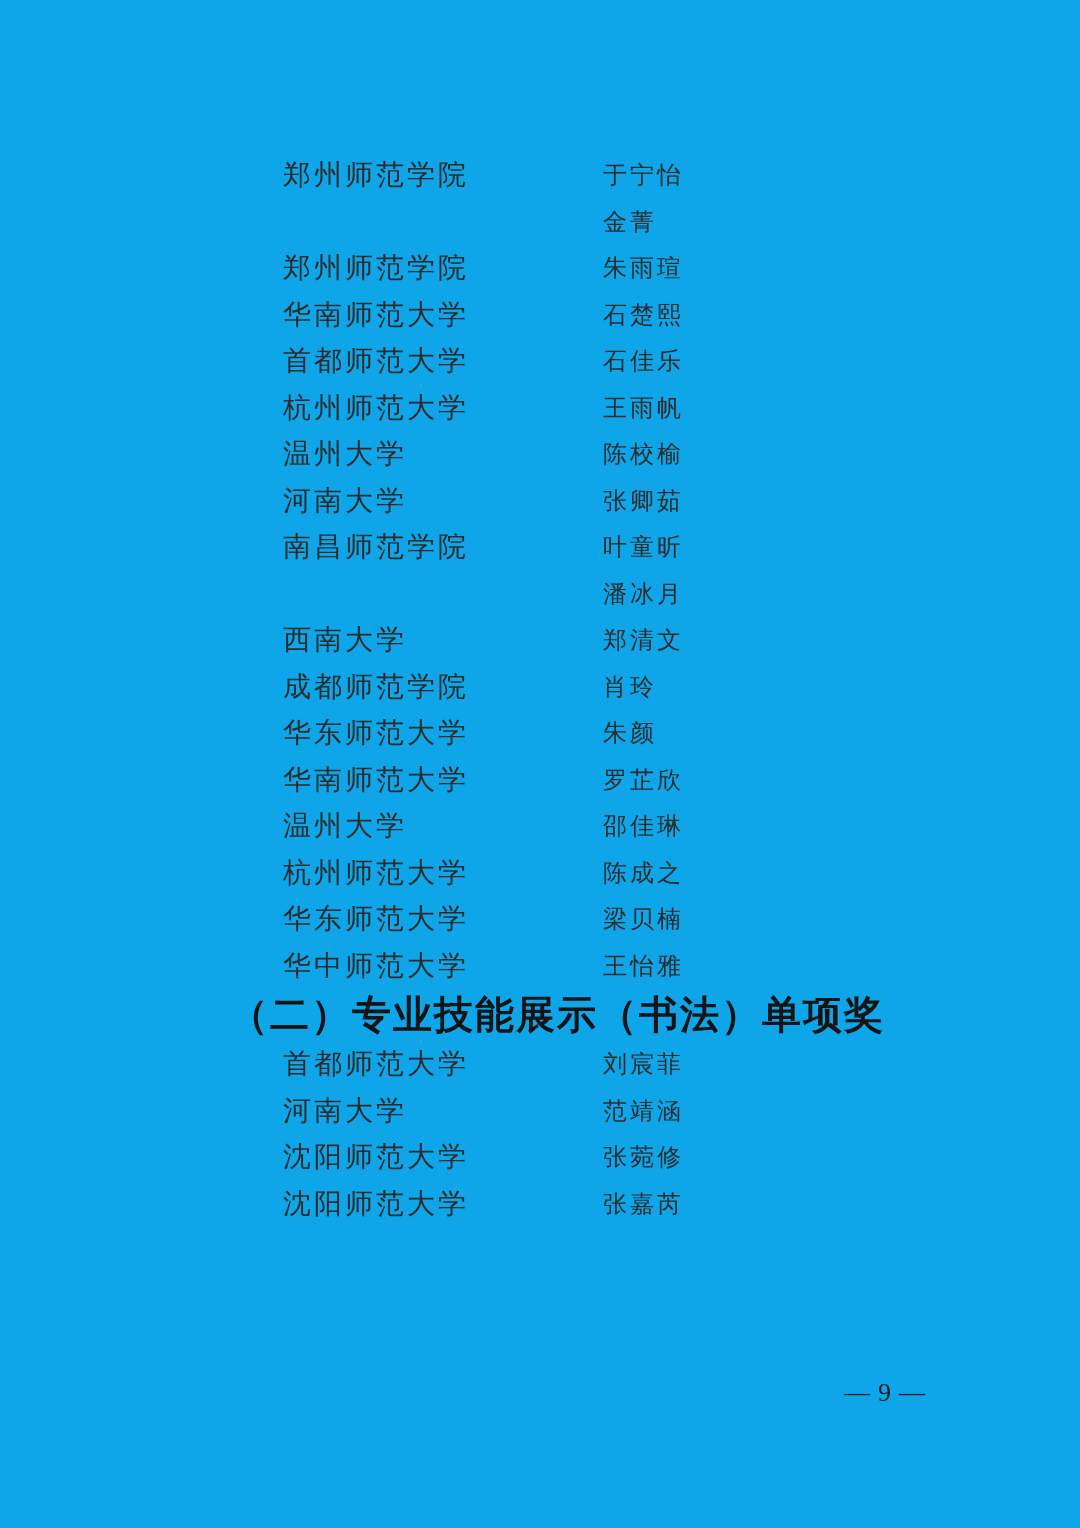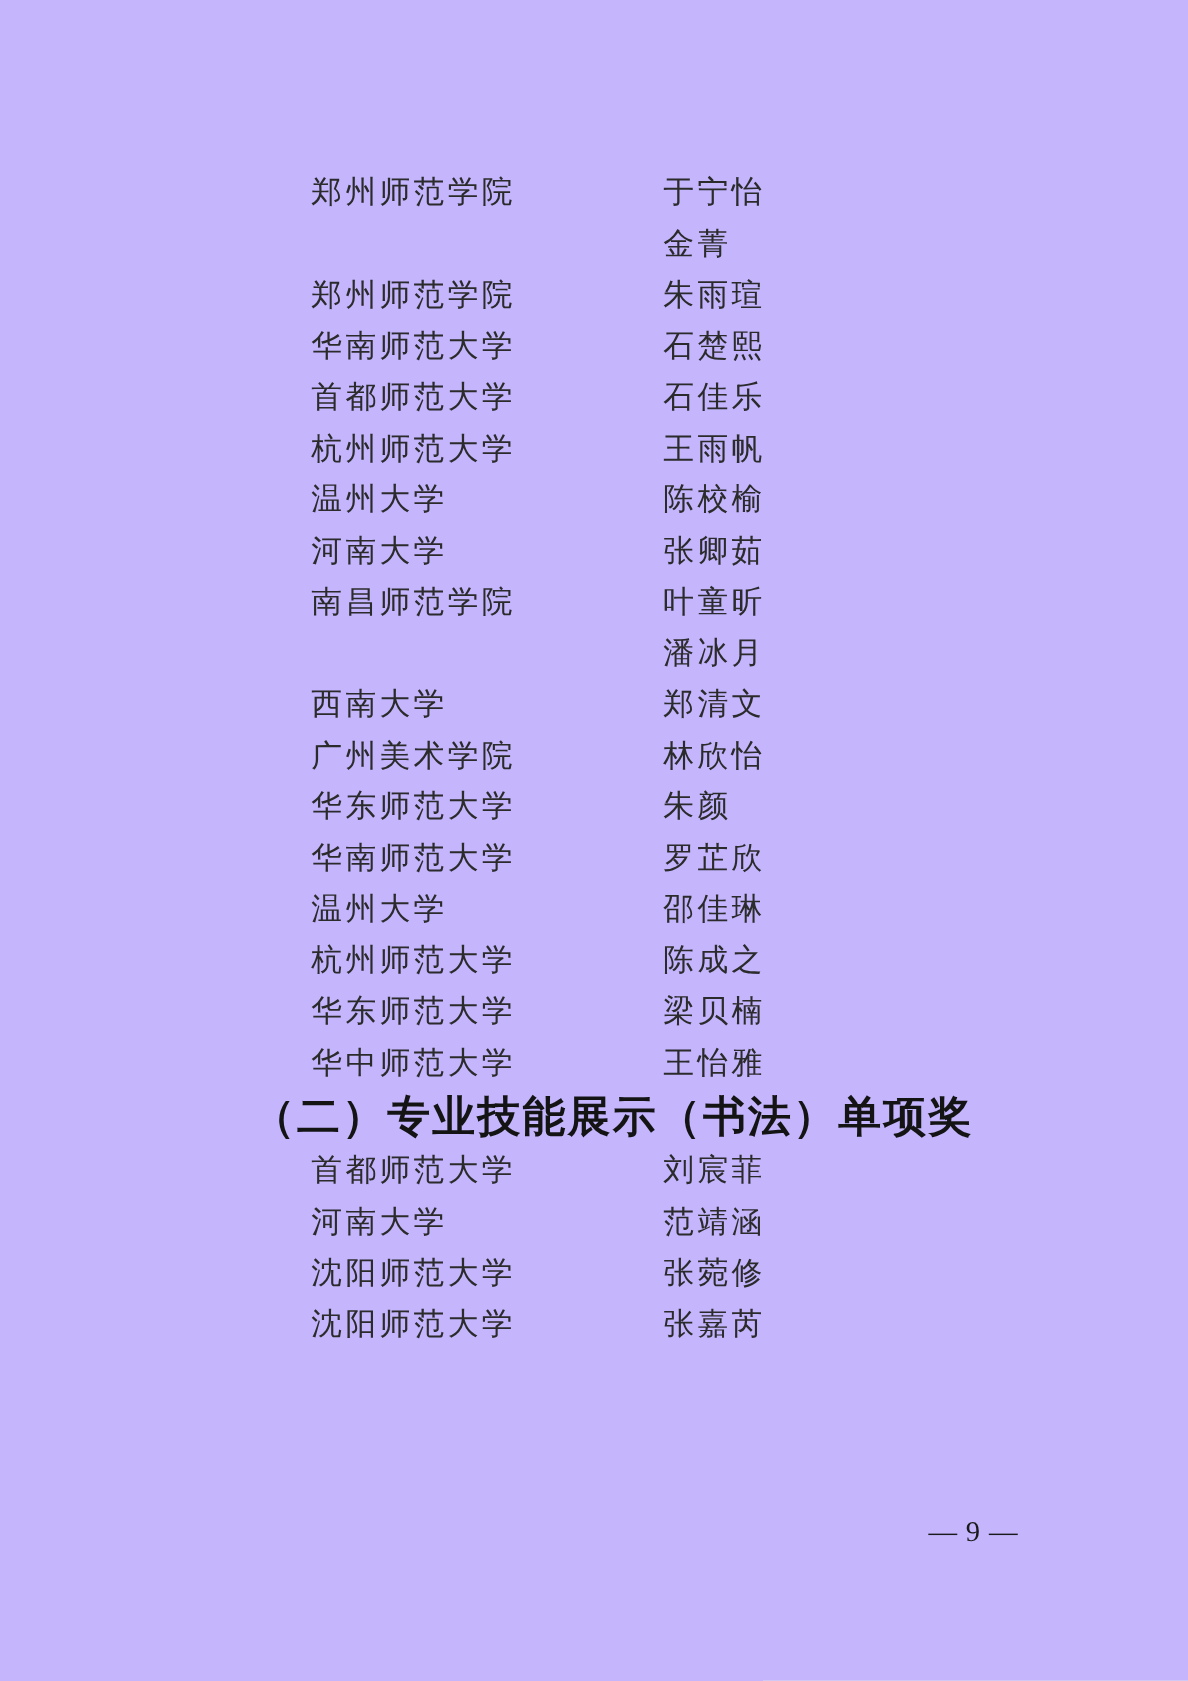--- a/index.html
+++ b/index.html
@@ -5,21 +5,21 @@
   html, body {
     margin: 0;
     padding: 0;
     background: #e8e8e8;
   }
   .page {
     position: relative;
     width: 1080px;
     height: 1528px;
     margin: 0 auto;
-    background: #c4b5fd;
+    background: #0ea5e9;
     font-family: "Liberation Serif", "DejaVu Serif", serif;
     color: #2b2b2b;
     overflow: hidden;
   }
   .content {
     position: absolute;
     top: 152px;
     left: 0;
     width: 100%;
   }
@@ -34,21 +34,21 @@
     transform: translateY(-50%);
     font-size: 28px;
     letter-spacing: 3px;
     white-space: nowrap;
   }
   .row .pname {
     position: absolute;
     left: 603px;
     top: 50%;
     transform: translateY(-50%);
-    font-size: 28px;
+    font-size: 24px;
     letter-spacing: 3px;
     white-space: nowrap;
   }
   .section-heading {
     position: relative;
     height: 52px;
   }
   .section-heading .heading-text {
     position: absolute;
     left: 229px;
@@ -131,25 +131,25 @@
 
         <div class="row">
           <span class="pname">潘冰月</span>
         </div>
 
         <div class="row">
           <span class="uni">西南大学</span>
           <span class="pname">郑清文</span>
         </div>
 
-
-        <div class="row">
-          <span class="uni">广州美术学院</span>
-          <span class="pname">林欣怡</span>
-        </div>
+        <div class="row">
+          <span class="uni">成都师范学院</span>
+          <span class="pname">肖玲</span>
+        </div>
+
 
         <div class="row">
           <span class="uni">华东师范大学</span>
           <span class="pname">朱颜</span>
         </div>
 
         <div class="row">
           <span class="uni">华南师范大学</span>
           <span class="pname">罗芷欣</span>
         </div>

